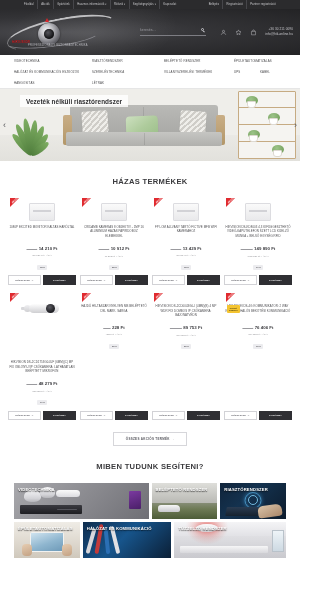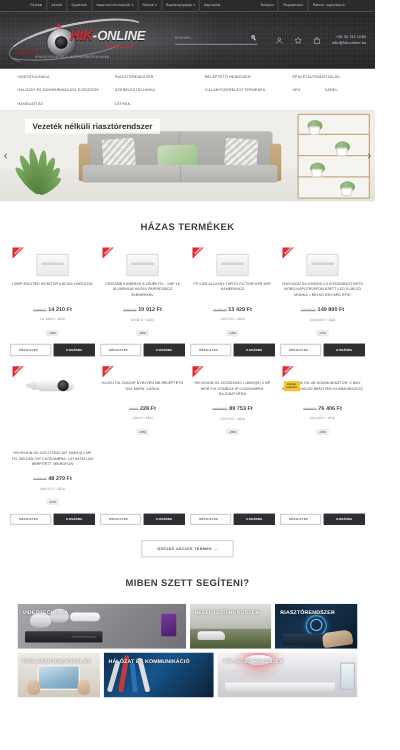--- a/index.html
+++ b/index.html
@@ -586,24 +586,20 @@
   </div>
 </div>
 
 <div class="header">
 
   <div class="logo-wrap">
     <div class="logo-swoosh"></div>
     <div class="logo-swoosh2"></div>
     <div class="logo-cam"></div>
     <div class="logo-cam-tick"></div>
-    <div class="logo-text">
-      <span class="logo-hik">HIK</span><span class="logo-dash">-</span><span class="logo-online">ONLINE</span>
-      <span class="logo-tag">PRODUCTS</span>
-    </div>
     <div class="logo-sub">HIKVISION</div>
     <div class="logo-sub2">PROFESSZIONÁLIS BIZTONSÁGTECHNIKA</div>
   </div>
 
   <div class="hsearch">
     <input type="text" placeholder="keresés..." style="">
     <span class="mag">
         <i></i>
       </span>
   </div>
@@ -861,21 +857,21 @@
   <div class="pbtn-pair">
     <span class="btn-det">RÉSZLETEK →</span>
     <span class="btn-cart">KOSÁRBA</span>
   </div>
 </div>
 
 <div class="allbtn-wrap">
   <span class="allbtn">ÖSSZES AKCIÓS TERMÉK →</span>
 </div>
 
-<div class="sec-title">MIBEN SZETT SEGÍTENI?</div>
+<div class="sec-title">MIBEN TUDUNK SEGÍTENI?</div>
 
 <div class="tiles">
   <div class="tile w6">
     <div class="t-video">
       <div class="dome d1"></div>
         <div class="dome d2"></div>
       <div class="bullet"></div>
         <div class="hdd"></div>
         <div class="dvr"></div>
     </div>

